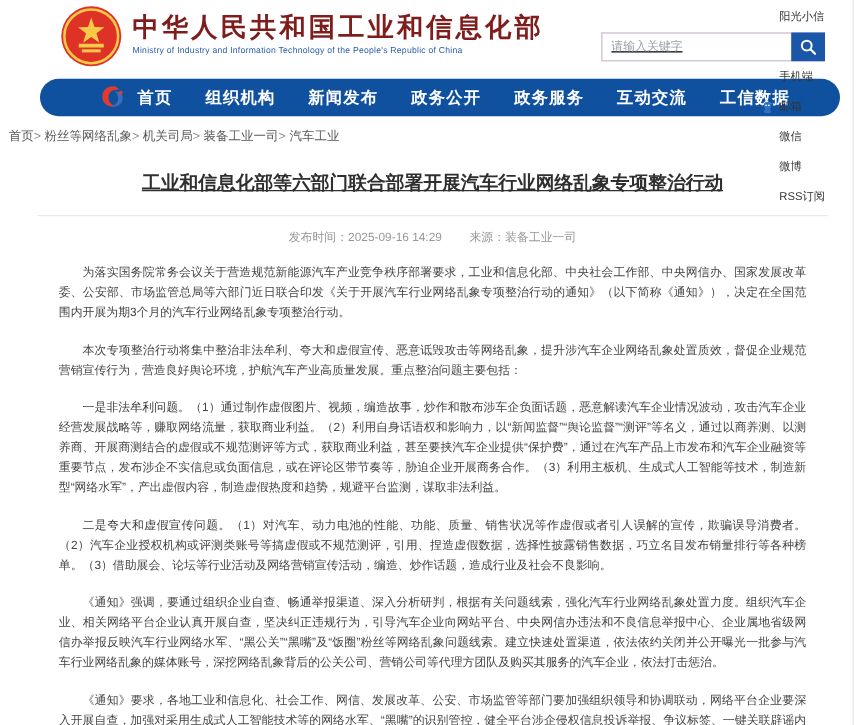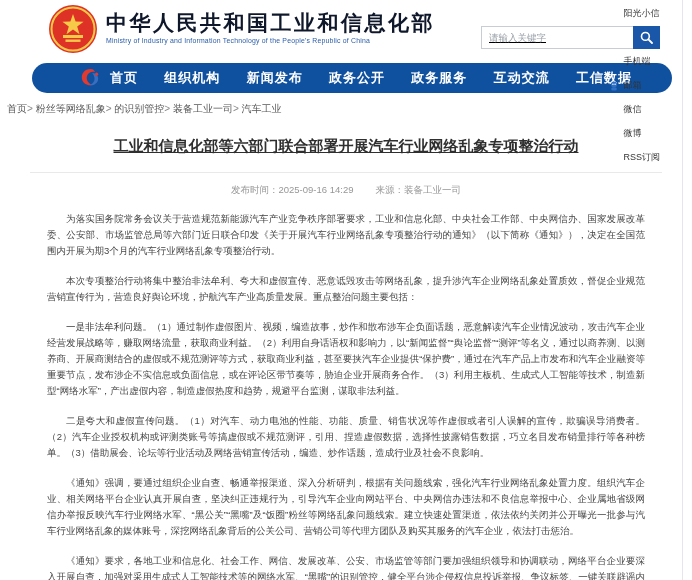--- a/index.html
+++ b/index.html
@@ -8,21 +8,21 @@
     width:692px; height:580px; overflow:hidden; position:relative;
     font-family:"Liberation Sans","DejaVu Sans",sans-serif;
   }
   .page { width:692px; height:580px; position:relative; background:#fff; }
   .page-edge { position:absolute; top:0; right:9px; width:1px; height:580px; background:#e4e6e9; }
 
   
   .header { position:relative; height:58px; }
   .emblem { position:absolute; left:48px; top:4px; width:50px; height:50px; }
   .brand { position:absolute; left:106px; top:11px; }
-  .brand-cn { font-size:21px; font-weight:bold; color:#0f172a; letter-spacing:2.5px; line-height:1.1; }
+  .brand-cn { font-size:21px; font-weight:bold; color:#7f1d1d; letter-spacing:2.5px; line-height:1.1; }
   .brand-en { font-size:6.9px; color:#2a5ca8; margin-top:3px; letter-spacing:.2px; }
 
   .quick { position:absolute; right:32px; top:7px; display:flex; align-items:center; gap:0; }
   .quick ul { display:flex; list-style:none; gap:11px;flex-direction:column; }
   .quick li { font-size:9px; color:#333; cursor:pointer; white-space:nowrap; }
   .mascot { width:10px; height:10px; margin-right:4px; display:inline-block; }
 
   .searchbar { position:absolute; right:32px; top:26px; width:179px; height:23px;
                display:flex; border:1px solid #c8cdd4; background:#f9a8d4;text-decoration:underline; }
   .searchbar input { flex:1; border:none; outline:none; padding:0 7px; font-size:9.5px; color:#555;
@@ -132,21 +132,21 @@
       </ul>
   </nav>
 
   <div class="crumbs">
     <ul>
 
         <li>首页</li>
 
         <li>粉丝等网络乱象</li>
 
-        <li>的识别管控</li>
+        <li>机关司局</li>
 
         <li>装备工业一司</li>
 
         <li>汽车工业</li>
       </ul>
   </div>
 
   <div class="article">
     <h1 class="article-title">工业和信息化部等六部门联合部署开展汽车行业网络乱象专项整治行动</h1>
     <div class="divider"></div>

